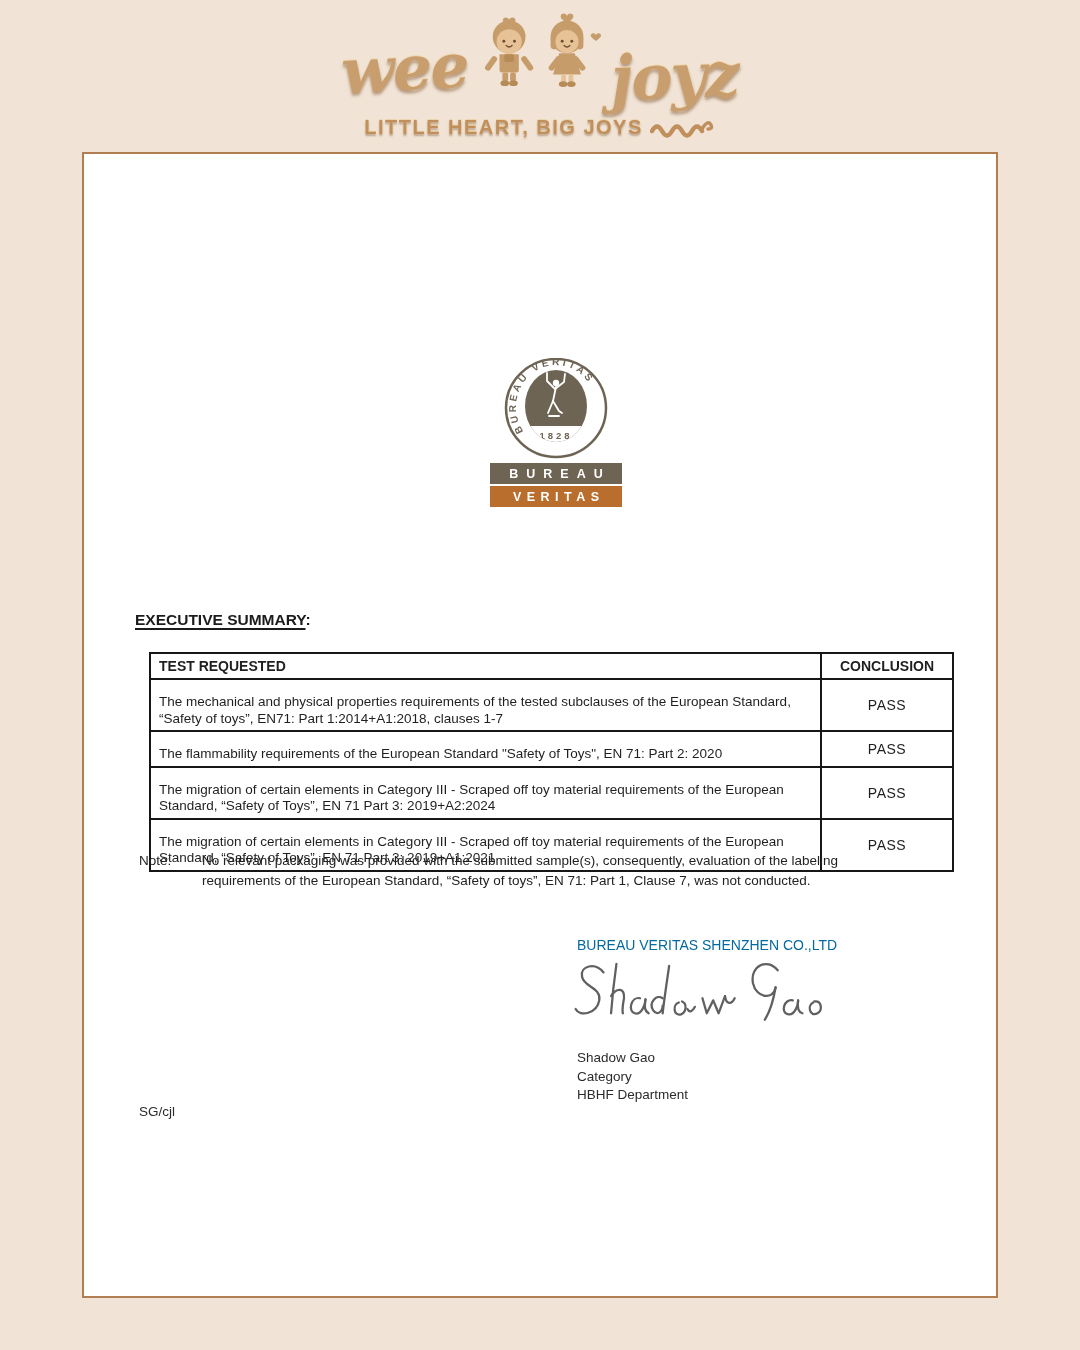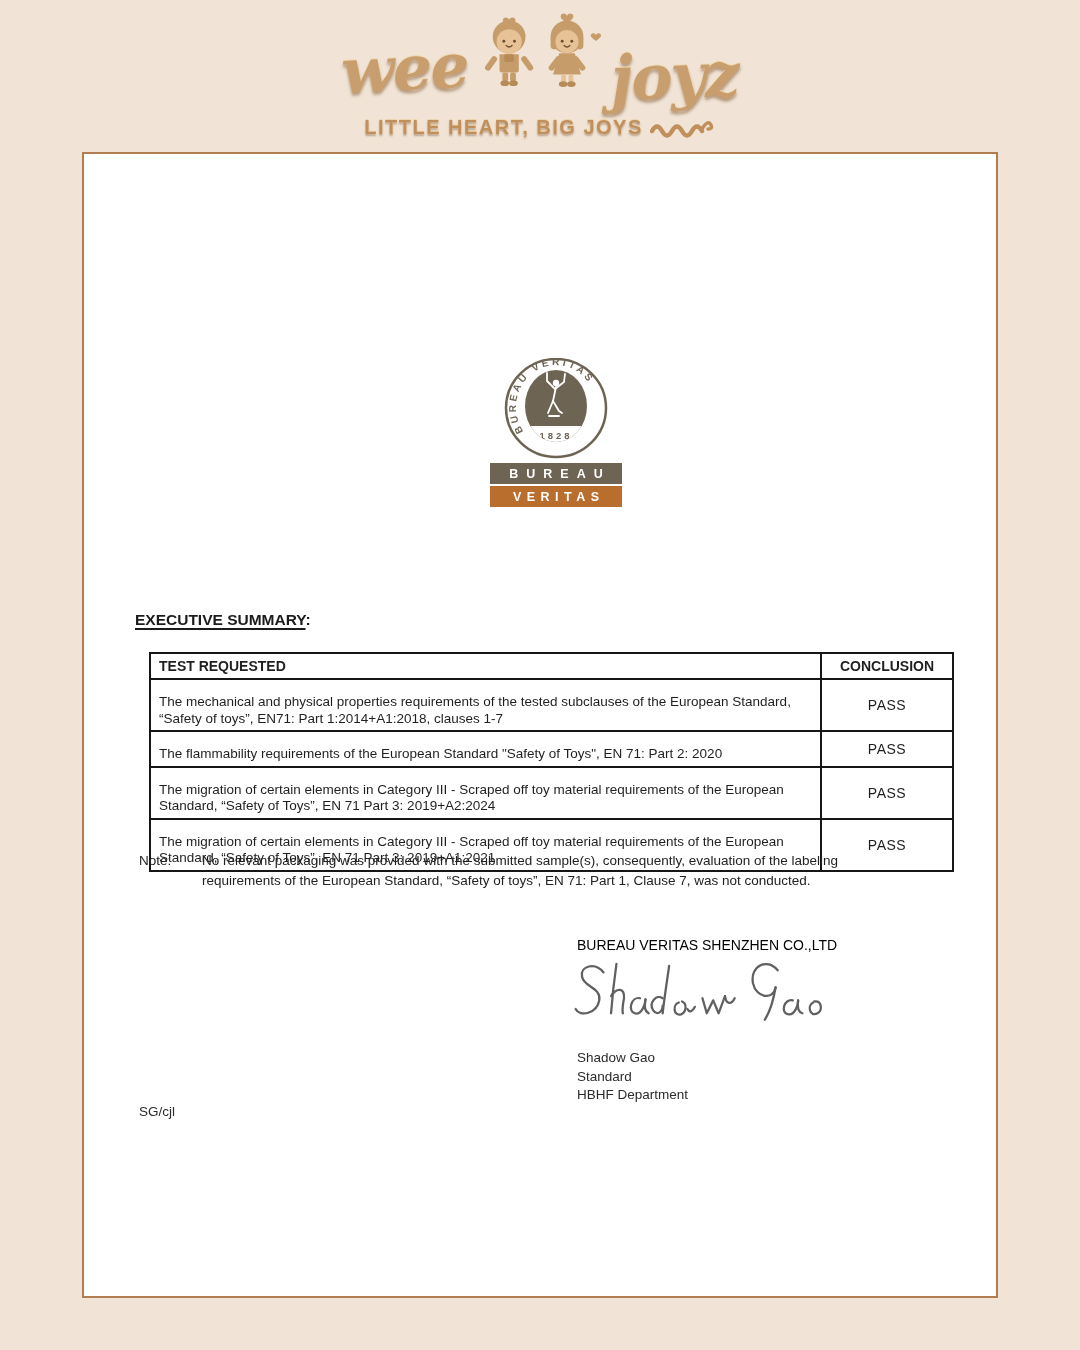--- a/index.html
+++ b/index.html
@@ -54,21 +54,21 @@
   .tbl td.test{font-size:13.5px;line-height:16.5px;padding:14px 8px 3px;}
   .tbl td.conc{text-align:center;font-size:14px;letter-spacing:.5px;}
 
   
   .note{position:absolute;left:55px;top:697px;display:flex;font-size:13.5px;
         line-height:19.5px;color:#222;}
   .note-label{width:63px;flex:none;}
   .note-text{width:709px;}
 
   
-  .sig-co{position:absolute;left:493px;top:783px;font-size:14px;color:#000000;}
+  .sig-co{position:absolute;left:493px;top:783px;font-size:14px;color:#0369a1;}
   .sig-svg{position:absolute;left:483px;top:800px;width:258px;height:82px;}
   .sig-block{position:absolute;left:493px;top:895px;font-size:13.5px;line-height:18.5px;color:#2b2b2b;}
   .footer-ref{position:absolute;left:55px;top:950px;font-size:13.5px;color:#2b2b2b;}
 </style>
 </head>
 <body>
 
 <div class="canvas">
 
   <header class="brand">
@@ -220,20 +220,20 @@
         <path d="M196 12 C186 0 170 8 173 24 C176 38 192 40 194 28"></path>
         <path d="M194 28 C192 40 189 50 184 58"></path>
         <path d="M210 40 C202 38 198 52 206 53 C212 54 215 44 215 40"></path>
         <path d="M215 40 C214 47 215 51 219 52"></path>
         <path d="M229 42 C223 45 226 56 233 52 C238 49 237 40 230 41"></path>
       </g>
     </svg>
 
     <div class="sig-block">
       <div>Shadow Gao</div>
-      <div>Standard</div>
+      <div>Category</div>
       <div>HBHF Department</div>
     </div>
 
     <div class="footer-ref">SG/cjl</div>
 
   </main>
 </div>
 
 </body></html>

